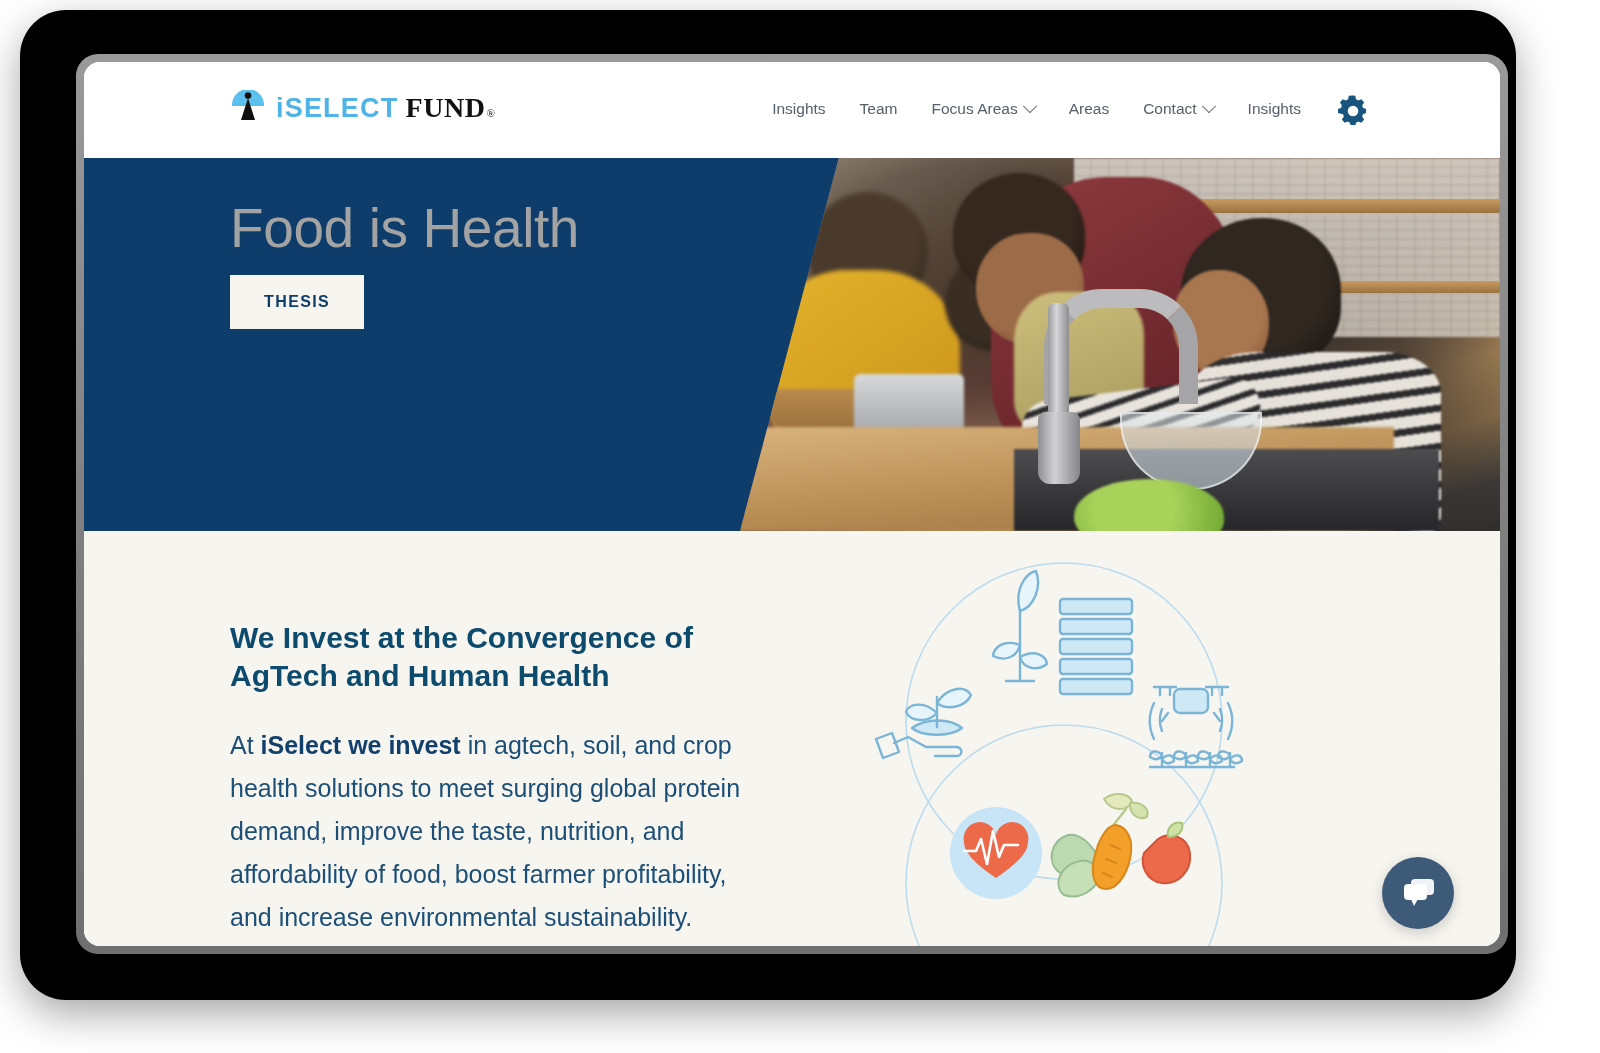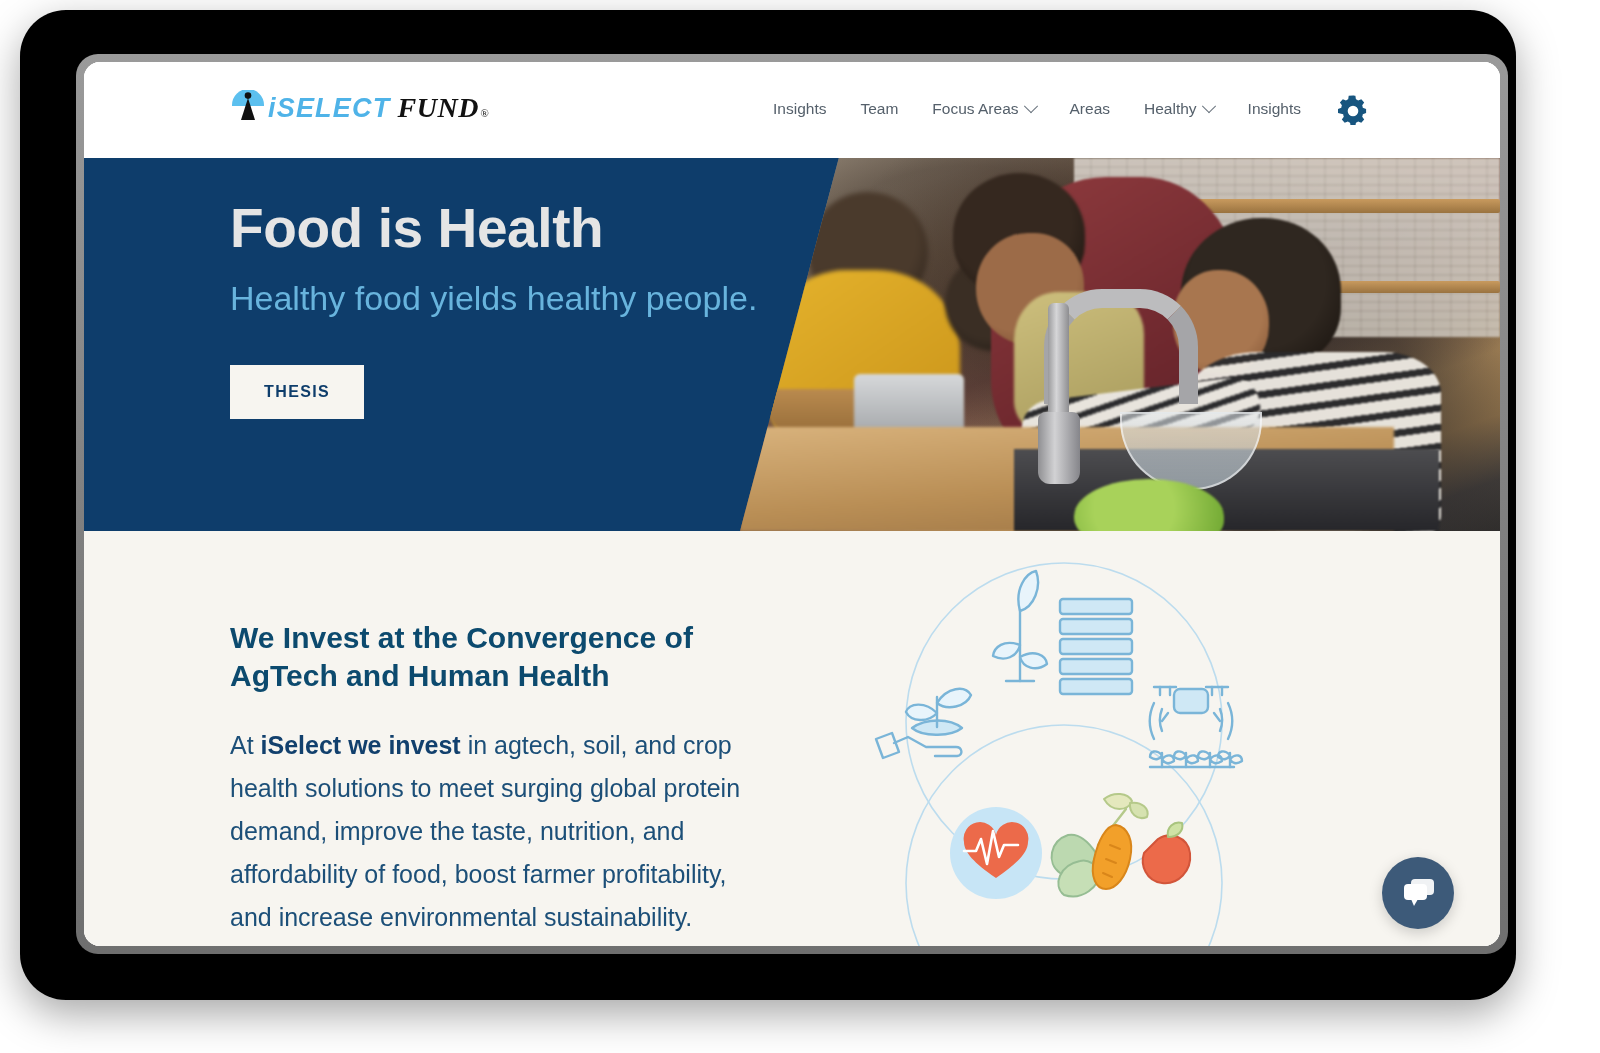--- a/index.html
+++ b/index.html
@@ -69,23 +69,22 @@
     background: #ffffff;
     display: flex;
     align-items: center;
   }
   .logo {
     position: absolute;
     left: 146px;
     top: 28px;
     display: flex;
     align-items: center;
-    gap: 2px;
+    gap: 10px;
     cursor: pointer;
-    font-style: italic;
   }
   .logo-mark {
     width: 36px; height: 36px;
     position: relative;
     flex: none;
   }
   .logo-wordmark {
     display: flex;
     align-items: baseline;
   }
@@ -325,22 +324,22 @@
 
   .hero-text {
     position: absolute;
     left: 146px;
     top: 42px;
     width: 560px;
   }
   .hero-title {
     font-size: 55px;
     line-height: 1.04;
-    font-weight: 700;
-    color: #e5e5e5;
+    font-weight: 400;
+    color: #a3a3a3;
     margin: 0 0 18px 0;
     letter-spacing: -0.4px;
   }
   .hero-sub {
     font-size: 34px;
     line-height: 1.36;
     color: #68b4dd;
     margin: 0 0 44px 0;
     font-weight: 400;
   }
@@ -444,21 +443,21 @@
                 <span>Team</span>
               </div>
               <div class="nav-item">
                 <span>Focus Areas</span>
                 <span class="chev"></span>
               </div>
               <div class="nav-item">
                 <span>Areas</span>
               </div>
               <div class="nav-item">
-                <span>Healthy</span>
+                <span>Contact</span>
                 <span class="chev"></span>
               </div>
               <div class="nav-item">
                 <span>Insights</span>
               </div>
               <div class="gear-btn">
                 <svg width="32" height="32" viewBox="0 0 32 32" aria-hidden="true">
                   <g fill="#17557f">
                     <path d="M16 2.5 c1.3 0 2.4 .3 2.4 .3 l.5 3.4 a10 10 0 0 1 2.2 1.3 l3.2-1.3 2.9 3.3 -2 2.8 a10 10 0 0 1 .6 2.5 l3.3 1.1 v4.2 l-3.3 1.1 a10 10 0 0 1 -.6 2.5 l2 2.8 -2.9 3.3 -3.2-1.3 a10 10 0 0 1 -2.2 1.3 l-.5 3.4 h-4.8 l-.5-3.4 a10 10 0 0 1 -2.2-1.3 l-3.2 1.3 -2.9-3.3 2-2.8 a10 10 0 0 1 -.6-2.5 L1 20.1 v-4.2 l3.3-1.1 a10 10 0 0 1 .6-2.5 l-2-2.8 2.9-3.3 3.2 1.3 a10 10 0 0 1 2.2-1.3 l.5-3.4 z"></path>
                   </g>
@@ -494,21 +493,20 @@
                 <div class="hp-faucet-arc"></div>
                 <div class="hp-faucet-neck"></div>
                 <div class="hp-faucet-base"></div>
                 <div class="hp-bowl"></div>
                 <div class="hp-lettuce"></div>
               </div>
             </div>
 
             <div class="hero-text">
               <h1 class="hero-title">Food is Health</h1>
-              <p class="hero-sub">Healthy food yields healthy people.</p>
               <button class="thesis-btn">THESIS</button>
             </div>
           </section>
 
           <section class="content">
 
             <div class="content-inner">
               <h2 class="section-title">We Invest at the Convergence of AgTech and Human Health</h2>
               <p class="section-body"><span>At </span><b>iSelect we invest</b><span> in agtech, soil, and crop health solutions to meet surging global protein demand, improve the taste, nutrition, and affordability of food, boost farmer profitability, and increase environmental sustainability.</span></p>
             </div>

